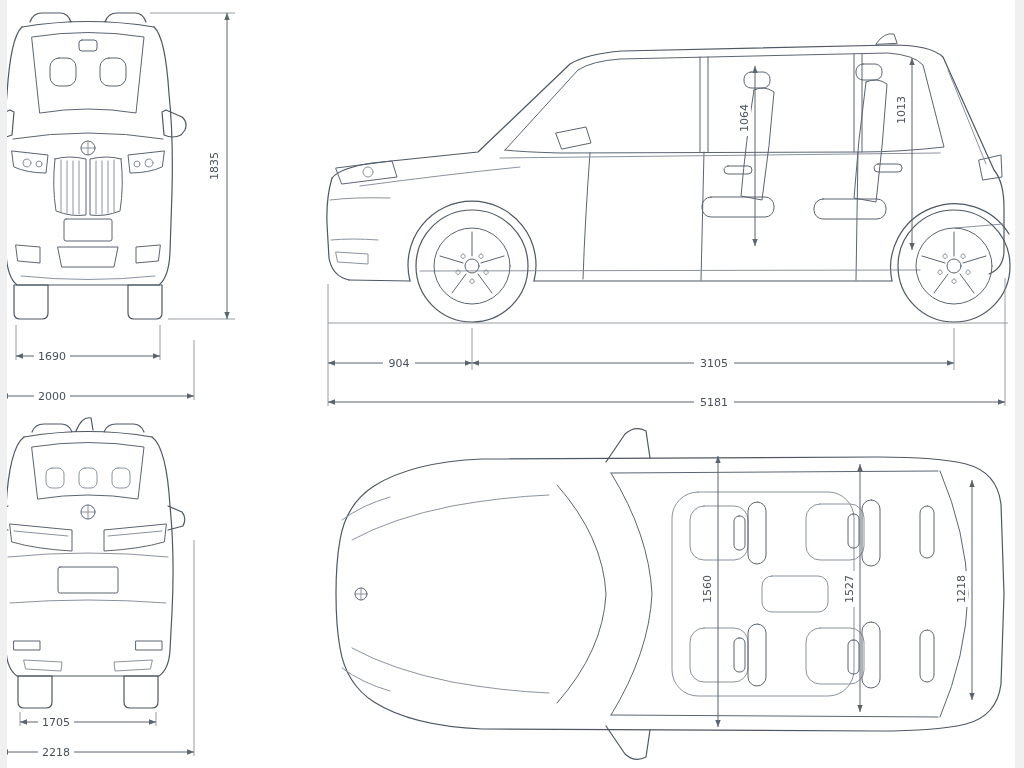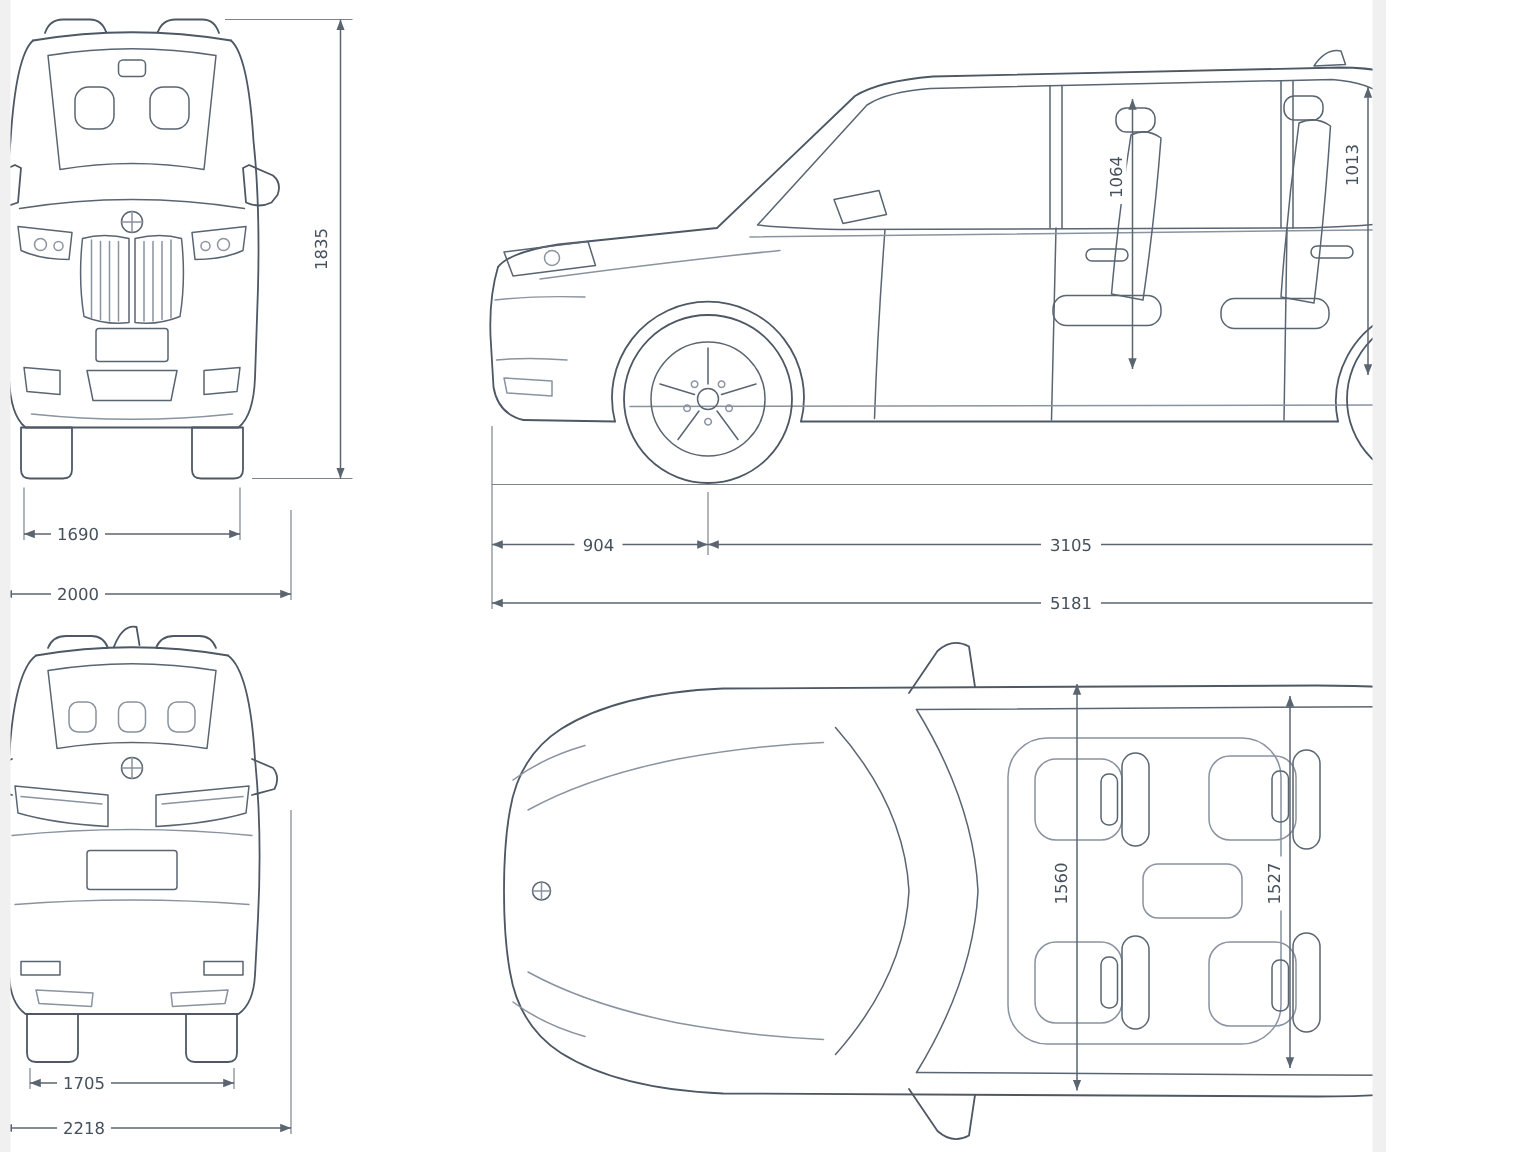--- a/index.html
+++ b/index.html
@@ -1,16 +1,16 @@
 <!DOCTYPE html>
 <html><head>
 <meta charset="utf-8">
 <style>
   html,body{margin:0;padding:0;background:#ffffff;}
-  .stage{position:relative;width:924px;height:768px;background:#ffffff;overflow:hidden;
+  .stage{position:relative;width:1024px;height:768px;background:#ffffff;overflow:hidden;
          font-family:"DejaVu Sans",sans-serif;}
   .edge{position:absolute;top:0;height:768px;background:#f0f0f0;}
   .edge.left{left:0;width:7px;}
   .edge.right{right:0;width:9px;}
   svg{position:absolute;left:0;top:0;}
   svg text{font-family:"DejaVu Sans",sans-serif;font-size:11px;fill:#47515c;}
   .car{fill:none;stroke:#4d5864;stroke-width:1.2;stroke-linecap:round;stroke-linejoin:round;}
   .det{fill:none;stroke:#5a6572;stroke-width:1;stroke-linecap:round;stroke-linejoin:round;}
   .lt {fill:none;stroke:#8a93a0;stroke-width:1;stroke-linecap:round;stroke-linejoin:round;}
   .dim{fill:none;stroke:#5b6570;stroke-width:1;}

